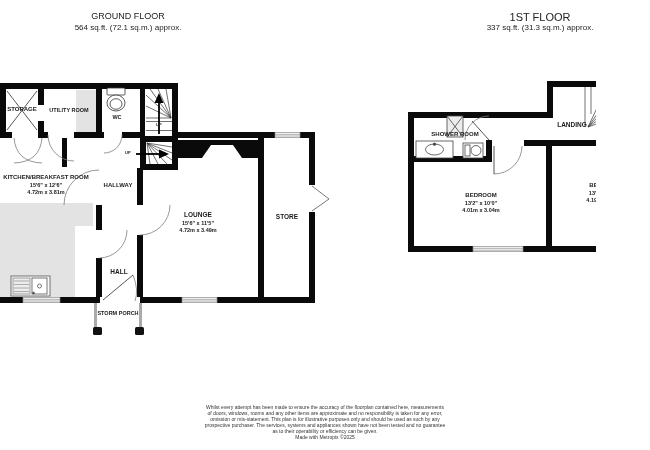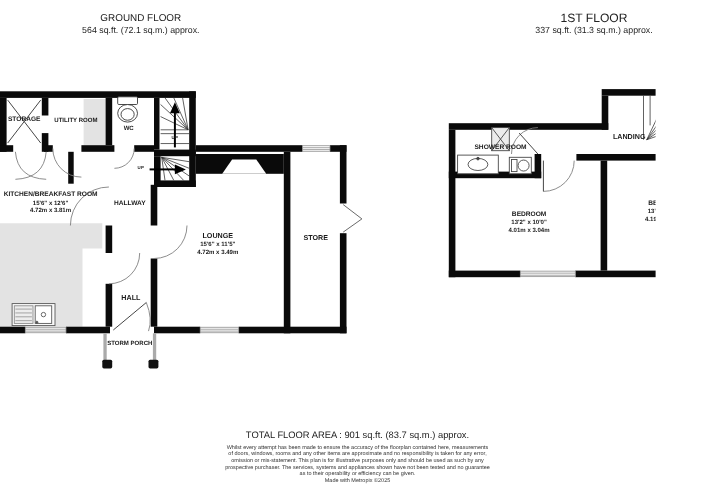--- a/index.html
+++ b/index.html
@@ -240,21 +240,20 @@
   <div class="lbl" style="left:634px;top:122px;font-size:6px;transform:none;">WARDROBE</div>
 
   <div class="lbl" style="left:481px;top:192px;font-size:6px;">BEDROOM</div>
   <div class="lbl" style="left:481px;top:200px;font-size:5.5px;">13'2" x 10'0"</div>
   <div class="lbl" style="left:481px;top:207px;font-size:5.5px;">4.01m x 3.04m</div>
 
   <div class="lbl" style="left:605px;top:182px;font-size:6px;">BEDROOM</div>
   <div class="lbl" style="left:605px;top:190px;font-size:5.5px;">13'9" x 10'0"</div>
   <div class="lbl" style="left:605px;top:197px;font-size:5.5px;">4.19m x 3.05m</div>
 
-  <div class="foot" style="left:325px;top:390px;font-size:8.5px;color:#222;">TOTAL FLOOR AREA : 901 sq.ft. (83.7 sq.m.) approx.</div>
   <div class="foot" style="left:325px;top:404px;font-size:5px;">Whilst every attempt has been made to ensure the accuracy of the floorplan contained here, measurements</div>
   <div class="foot" style="left:325px;top:410px;font-size:5px;">of doors, windows, rooms and any other items are approximate and no responsibility is taken for any error,</div>
   <div class="foot" style="left:325px;top:416px;font-size:5px;">omission or mis-statement. This plan is for illustrative purposes only and should be used as such by any</div>
   <div class="foot" style="left:325px;top:422px;font-size:5px;">prospective purchaser. The services, systems and appliances shown have not been tested and no guarantee</div>
   <div class="foot" style="left:325px;top:428px;font-size:5px;">as to their operability or efficiency can be given.</div>
   <div class="foot" style="left:325px;top:434px;font-size:5px;">Made with Metropix ©2025</div>
 
 </div>
 
 </body></html>

